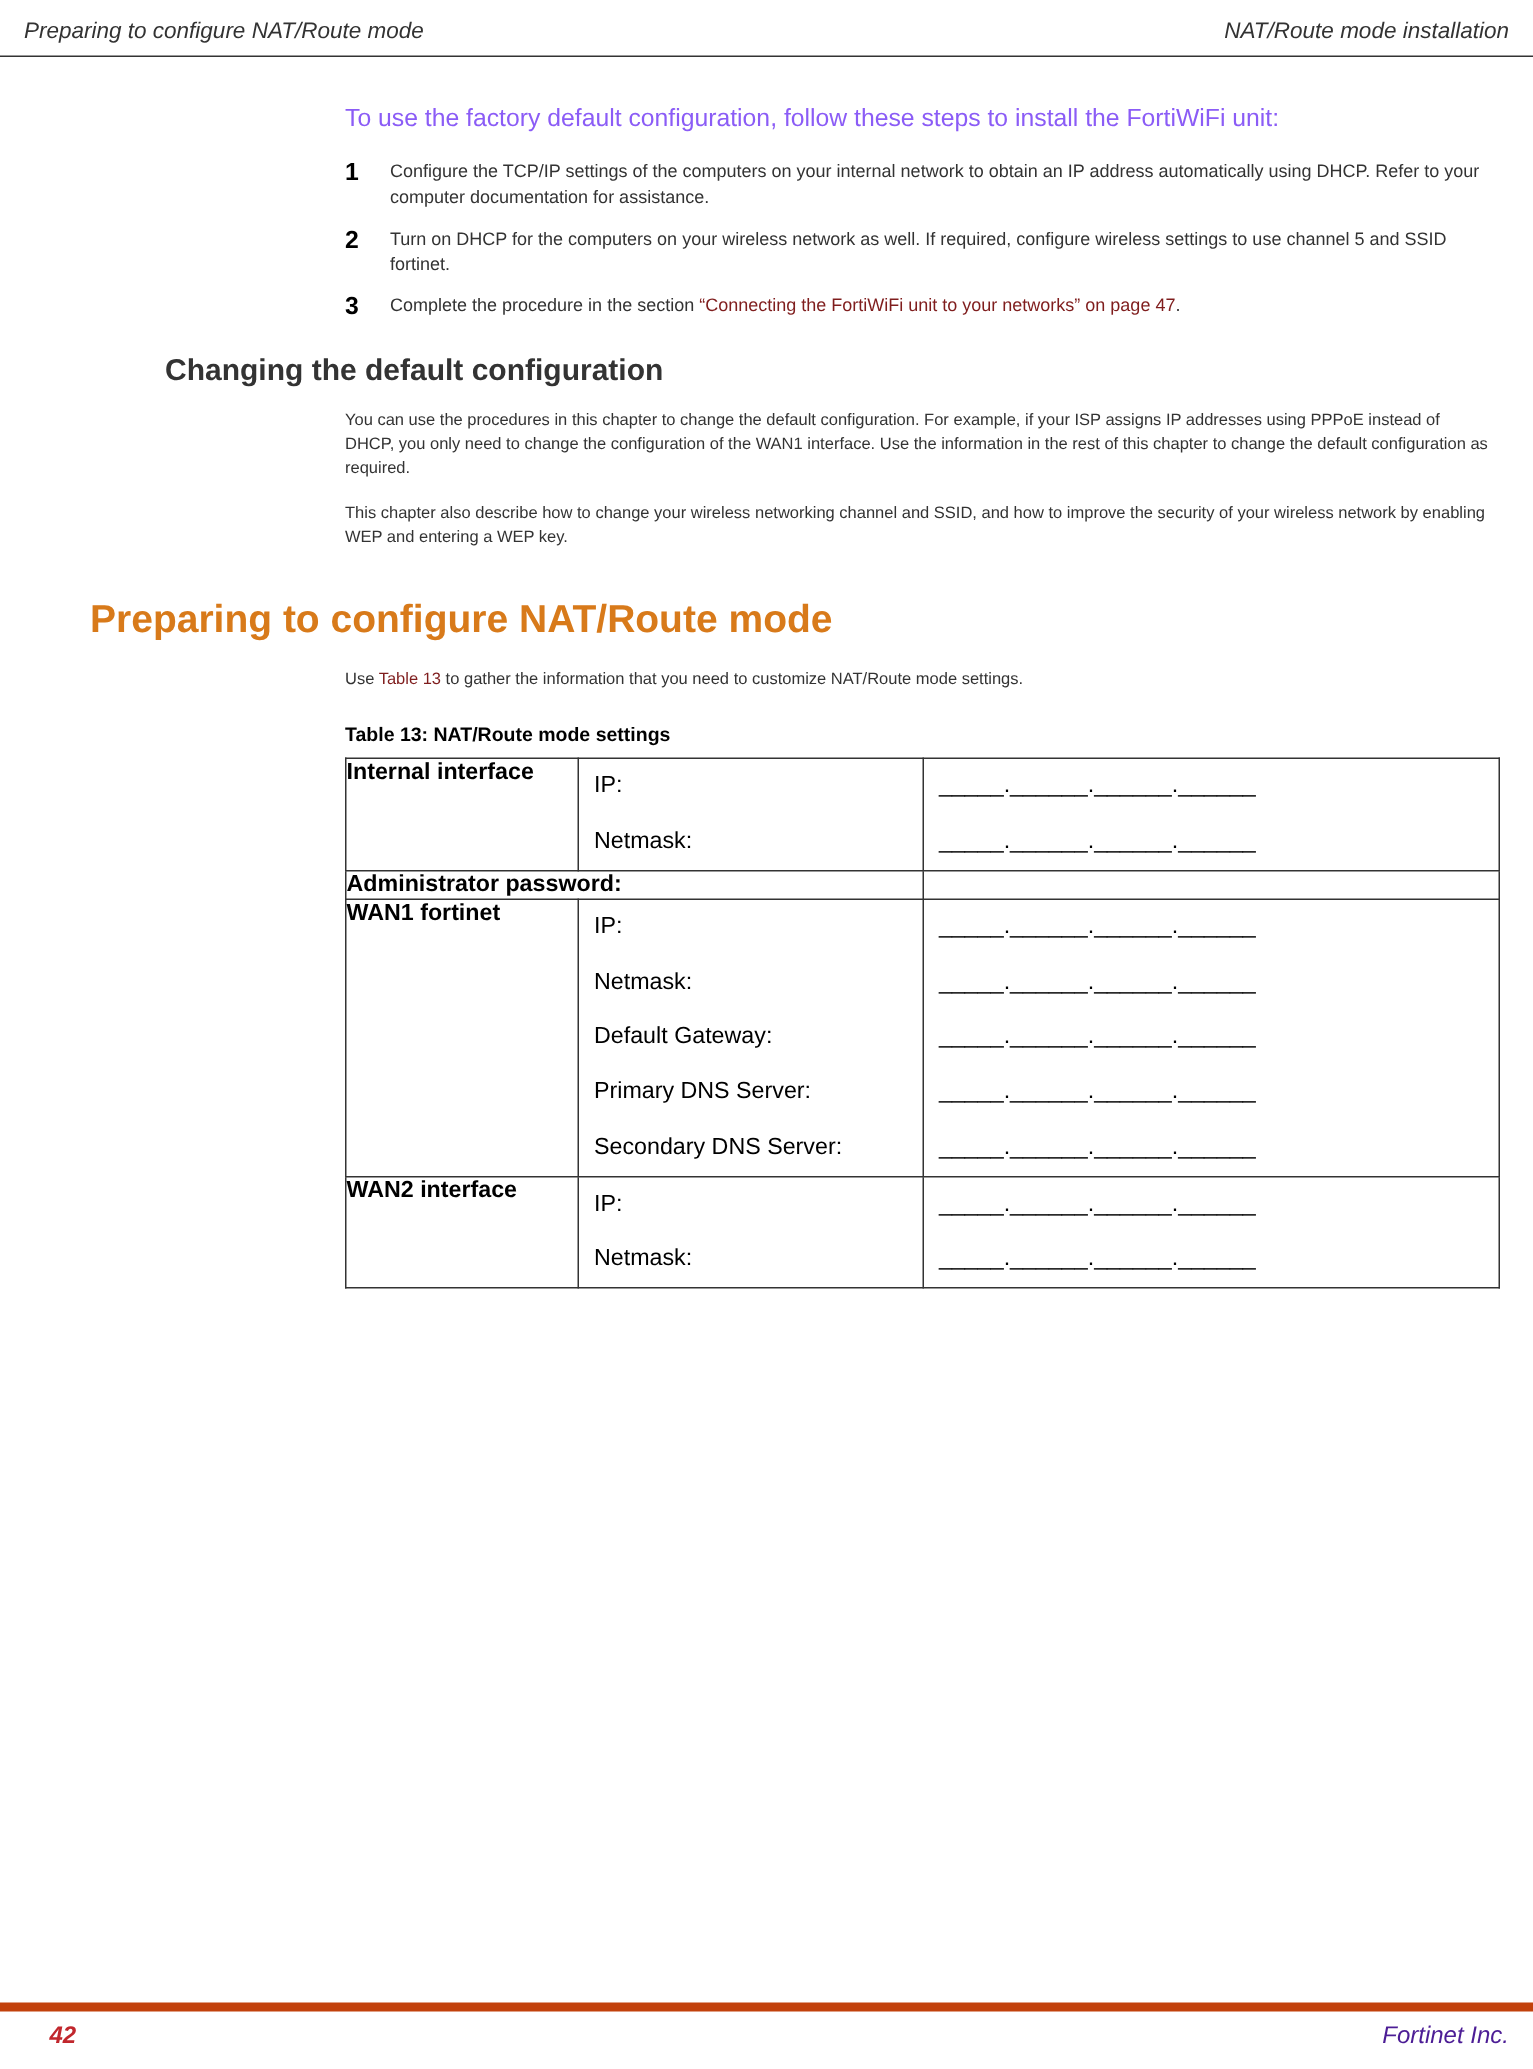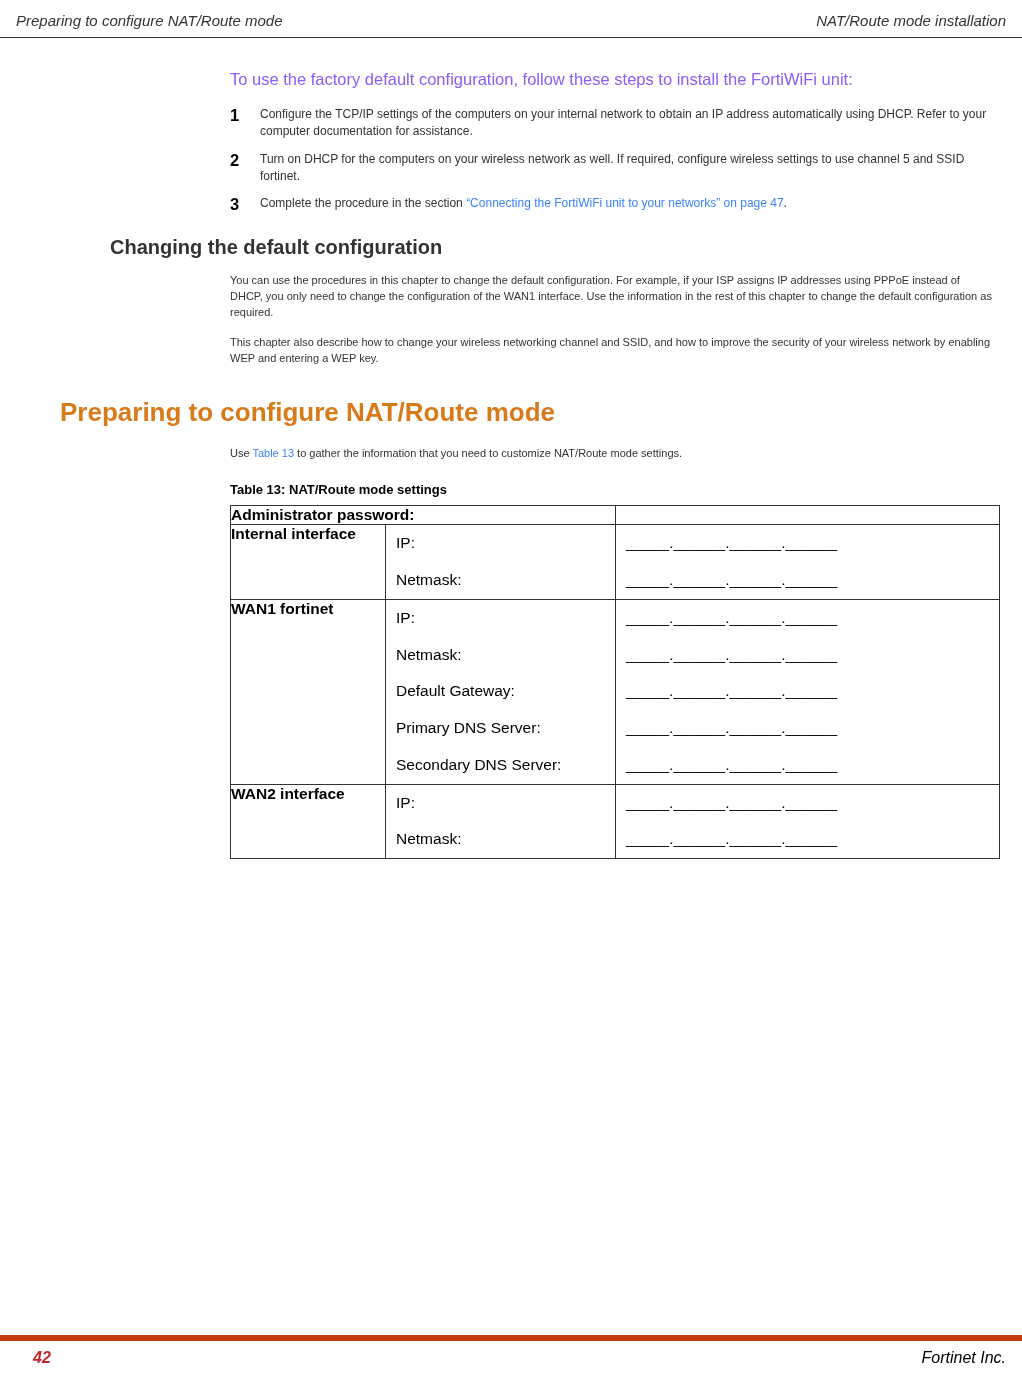--- a/index.html
+++ b/index.html
@@ -54,21 +54,21 @@
       width: 30px;
       flex-shrink: 0;
       font-size: 16.5px;
     }
     .num-text {
       font-size: 12px;
       color: #333;
       line-height: 1.45;
     }
     .link-text {
-      color: #3b82f6;
+      color: #7f1d1d;
     }
     .h3 {
       font-size: 20px;
       font-weight: bold;
       color: #333;
       margin-left: 80px;
       margin-top: 22px;
       margin-bottom: 14px;
     }
     .body-para {
@@ -141,21 +141,21 @@
       border-top: 6px solid #c2410c;
       font-size: 16px;
     }
     .page-num {
       color: #c1272d;
       font-weight: bold;
       font-style: italic;
     }
     .footer-right {
       font-style: italic;
-      color: #000000;
+      color: #4c1d95;
     }
   </style>
 </head>
 <body>
 
 <div class="header">
   <div class="header-left">Preparing to configure NAT/Route mode</div>
   <div class="header-right">NAT/Route mode installation</div>
 </div>
 
@@ -185,33 +185,33 @@
 
   <h2 class="h2">Preparing to configure NAT/Route mode</h2>
 
   <p class="body-para"><span>Use </span><span class="link-text">Table 13</span><span> to gather the information that you need to customize NAT/Route mode settings.</span></p>
 
   <div class="table-caption">Table 13: NAT/Route mode settings</div>
 
   <table class="settings">
     <tbody>
         <tr>
-      <td colspan="2" class="admin-cell">Administrator password:</td>
-      <td></td>
-    </tr>
-    <tr>
       <td class="label-col">Internal interface</td>
       <td class="fields-col">
         <div class="field-row">IP:</div>
         <div class="field-row">Netmask:</div>
       </td>
       <td class="values-col">
         <div class="value-row">_____.______.______.______</div>
         <div class="value-row">_____.______.______.______</div>
       </td>
+    </tr>
+    <tr>
+      <td colspan="2" class="admin-cell">Administrator password:</td>
+      <td></td>
     </tr>
     <tr>
       <td class="label-col">WAN1 fortinet</td>
       <td class="fields-col">
         <div class="field-row">IP:</div>
         <div class="field-row">Netmask:</div>
         <div class="field-row">Default Gateway:</div>
         <div class="field-row">Primary DNS Server:</div>
         <div class="field-row">Secondary DNS Server:</div>
       </td>

